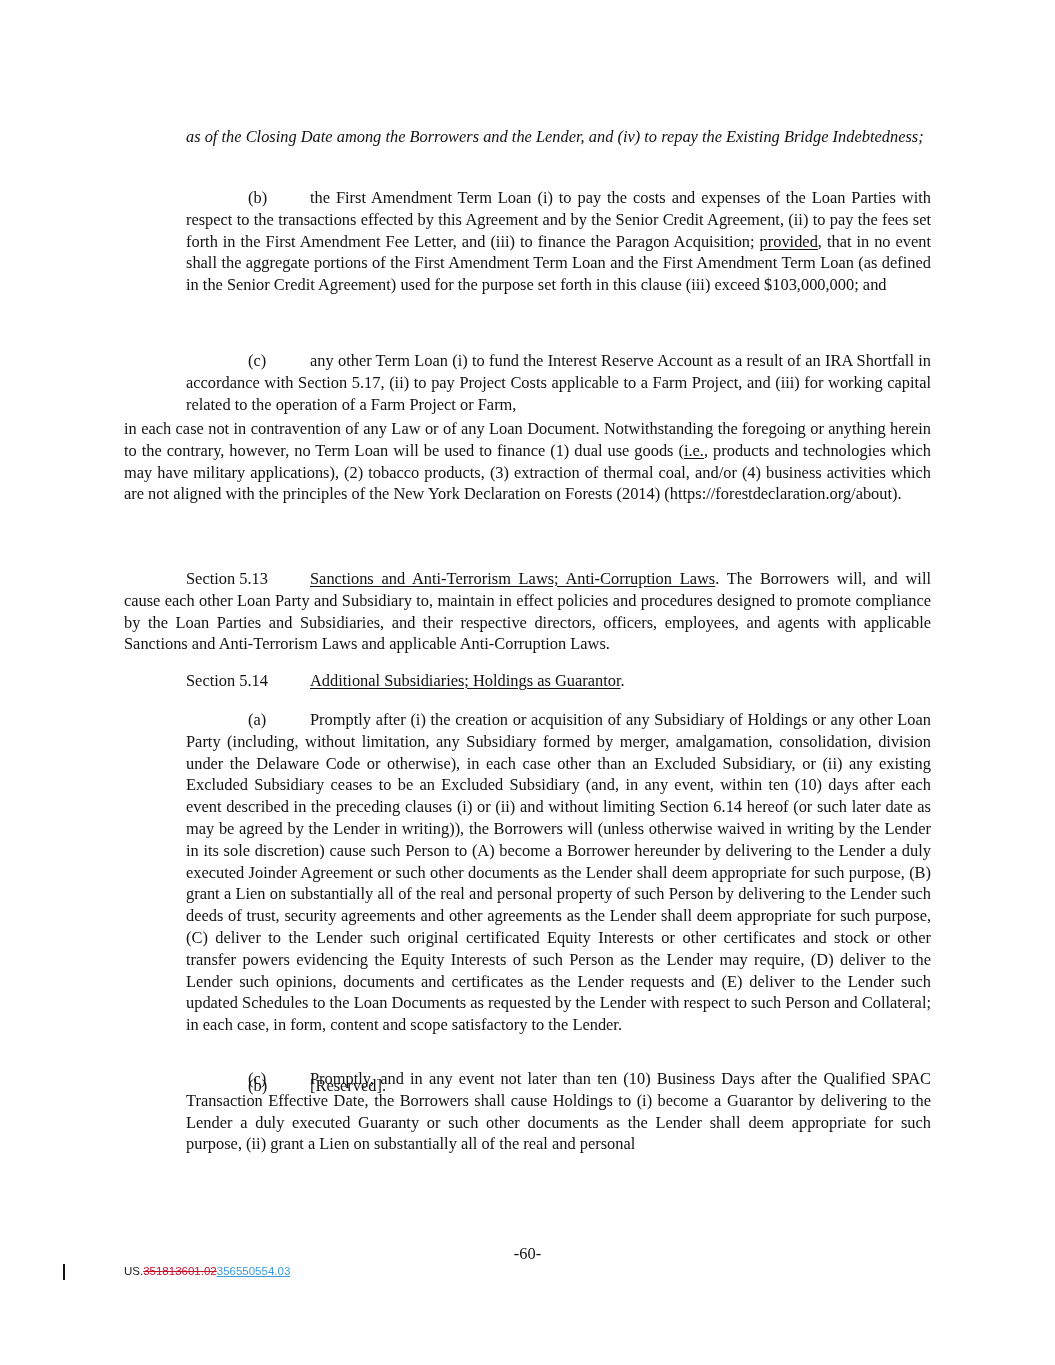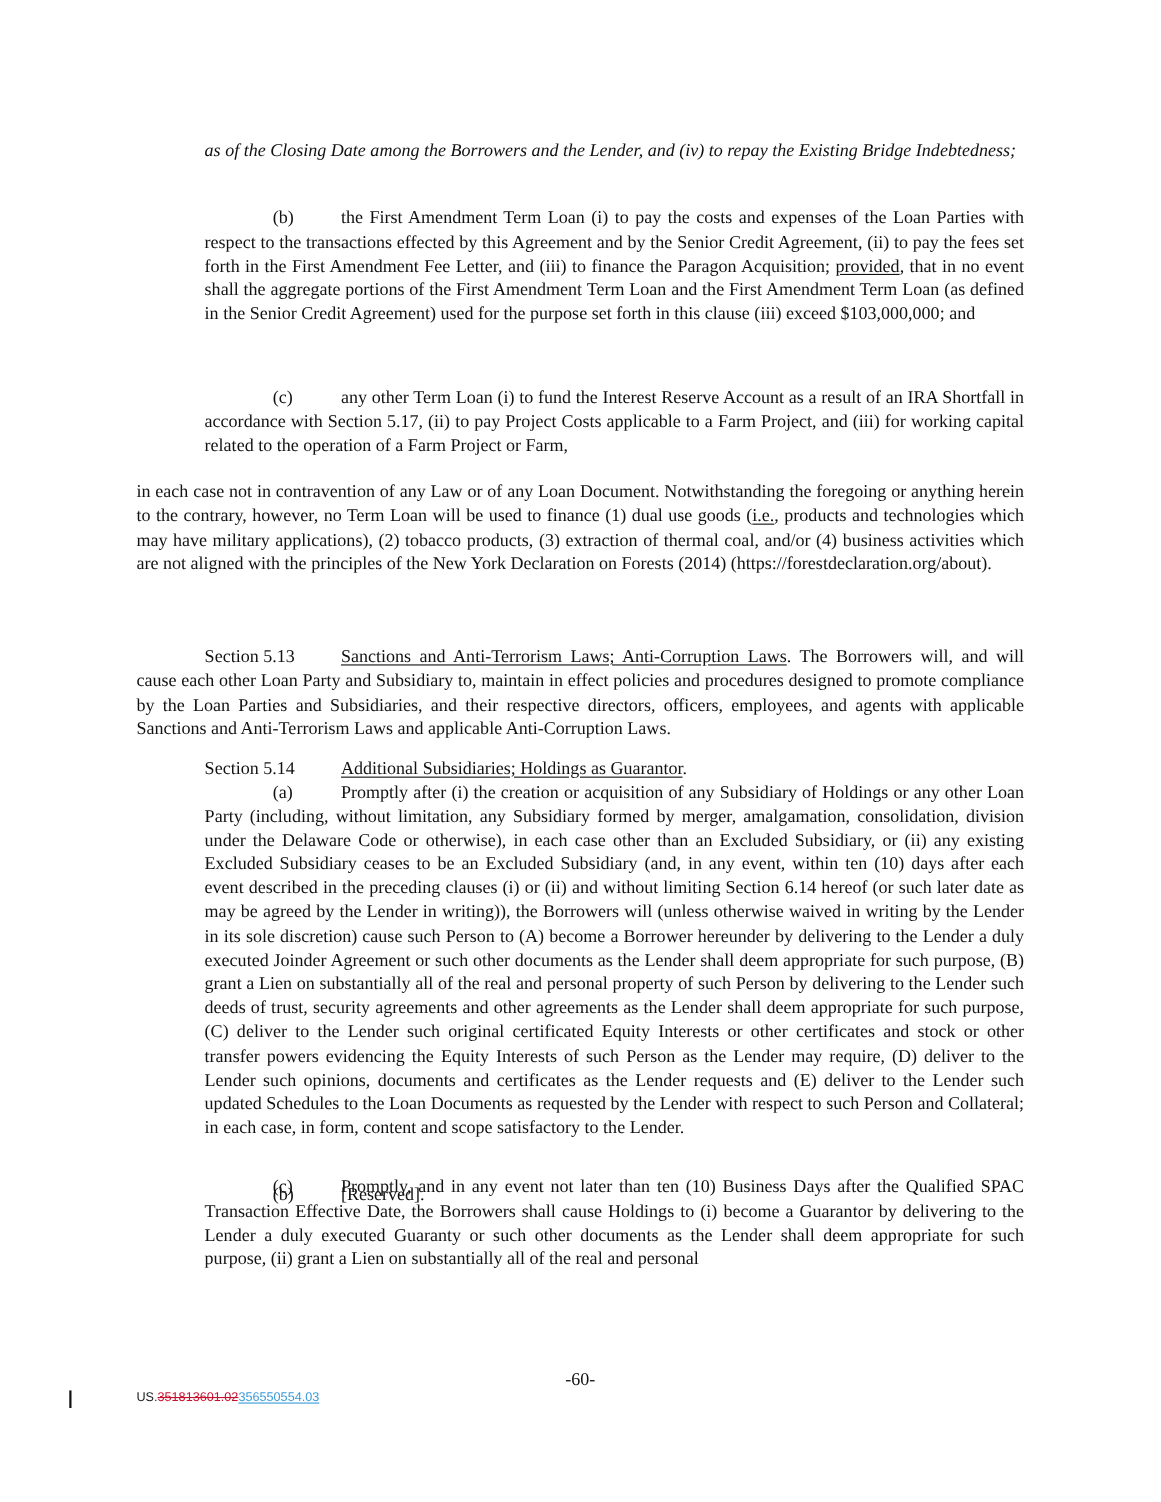--- a/index.html
+++ b/index.html
@@ -13,21 +13,21 @@
     color: #111111;
   }
   .page { position: absolute; left: 0; top: 0; width: 1055px; height: 1365px; }
   .para {
     position: absolute;
     text-align: justify;
     line-height: 21.8px;
     margin: 0;
   }
   .indent-block { left: 186px; width: 745px; }
-  .full-block { left: 124px; width: 807px; margin-top: 18px; }
+  .full-block { left: 124px; width: 807px; }
   .first-indent-62 { text-indent: 62px; }
   .tab-lbl { display: inline-block; width: 62px; text-indent: 0; }
   .sec-lbl { display: inline-block; width: 124px; text-indent: 0; }
   u { text-decoration: underline; text-underline-offset: 2px; }
   .page-num {
     position: absolute; top: 1244px; left: 0; width: 1055px;
     text-align: center; font-size: 16.4px;
   }
   .footer-bar {
     position: absolute; left: 63px; top: 1264px; width: 1.5px; height: 16px; background: #111;

